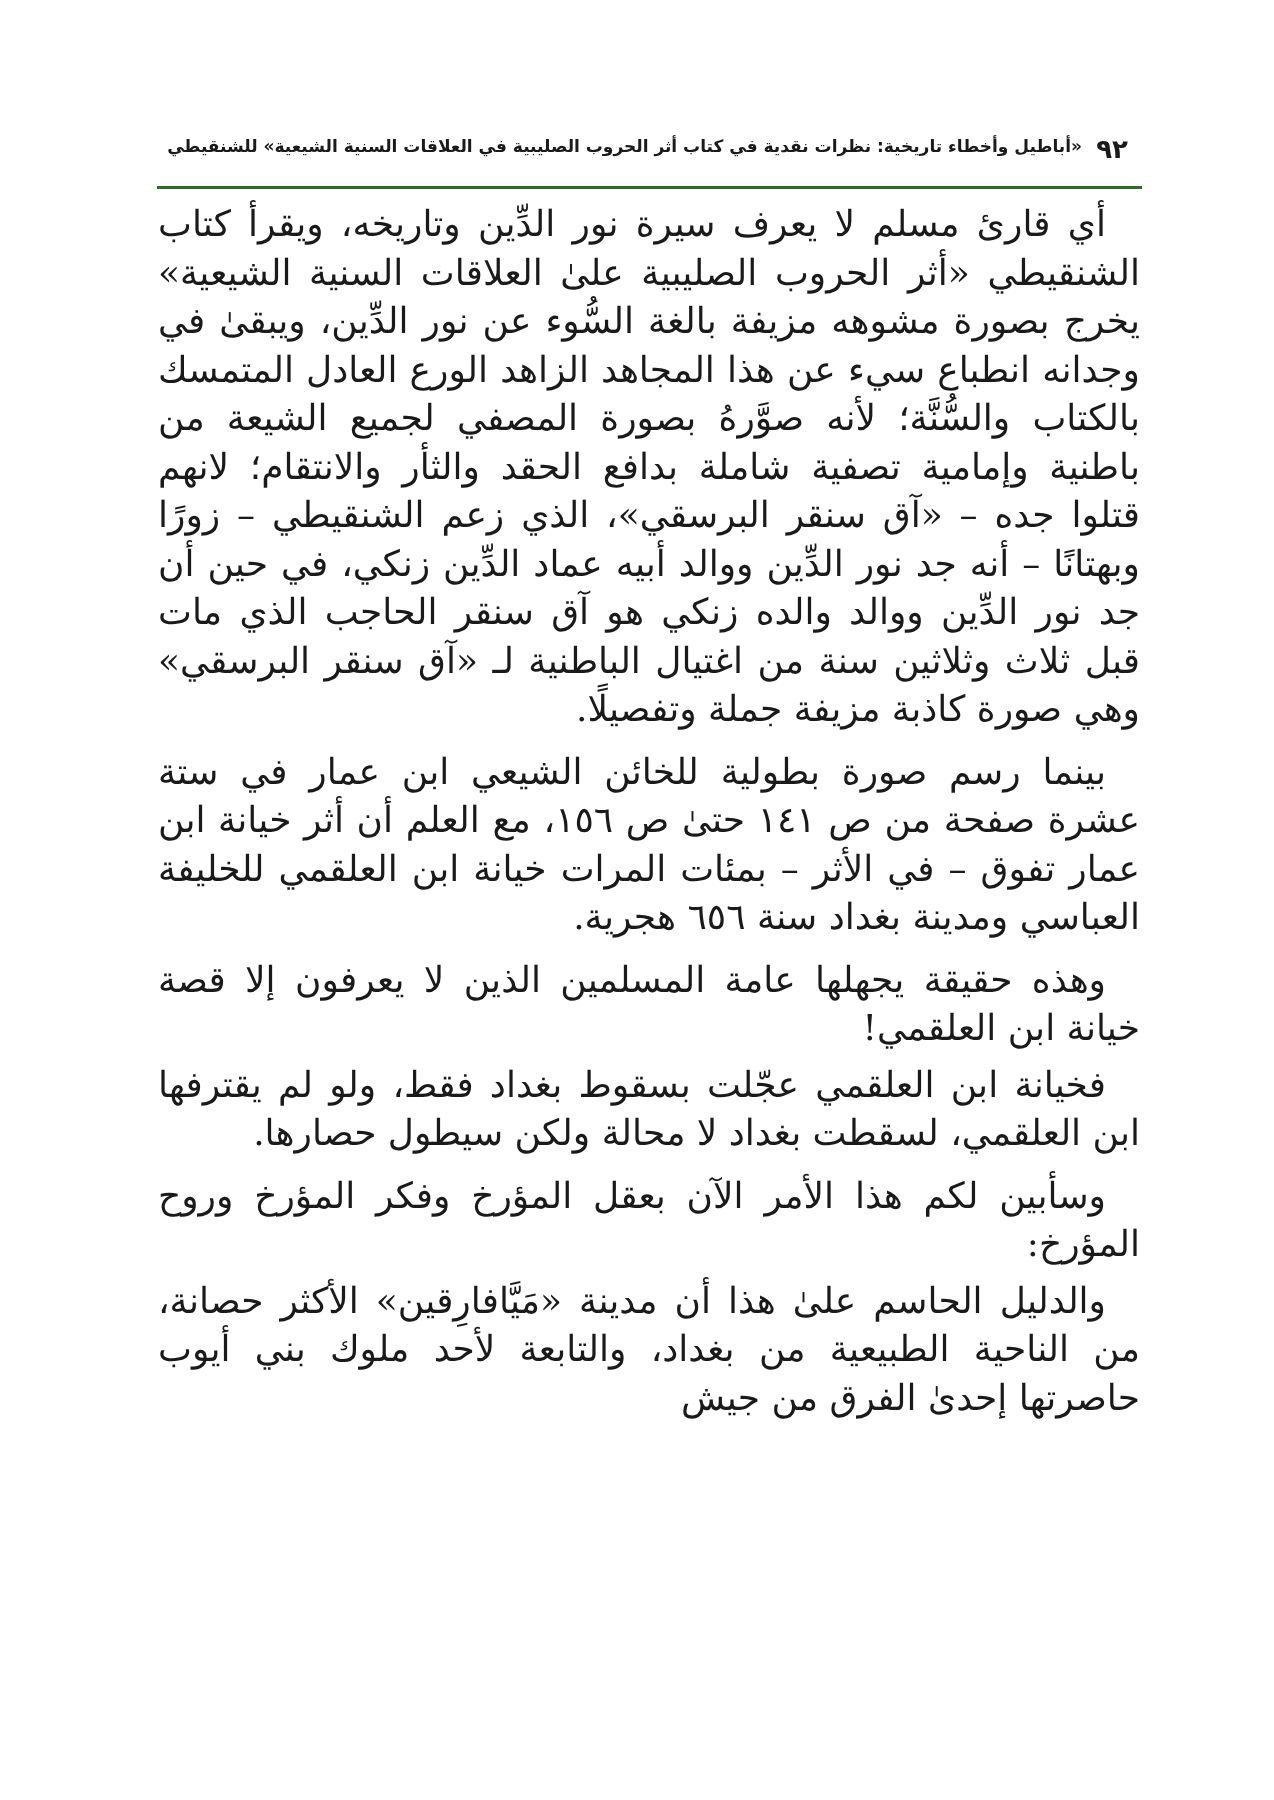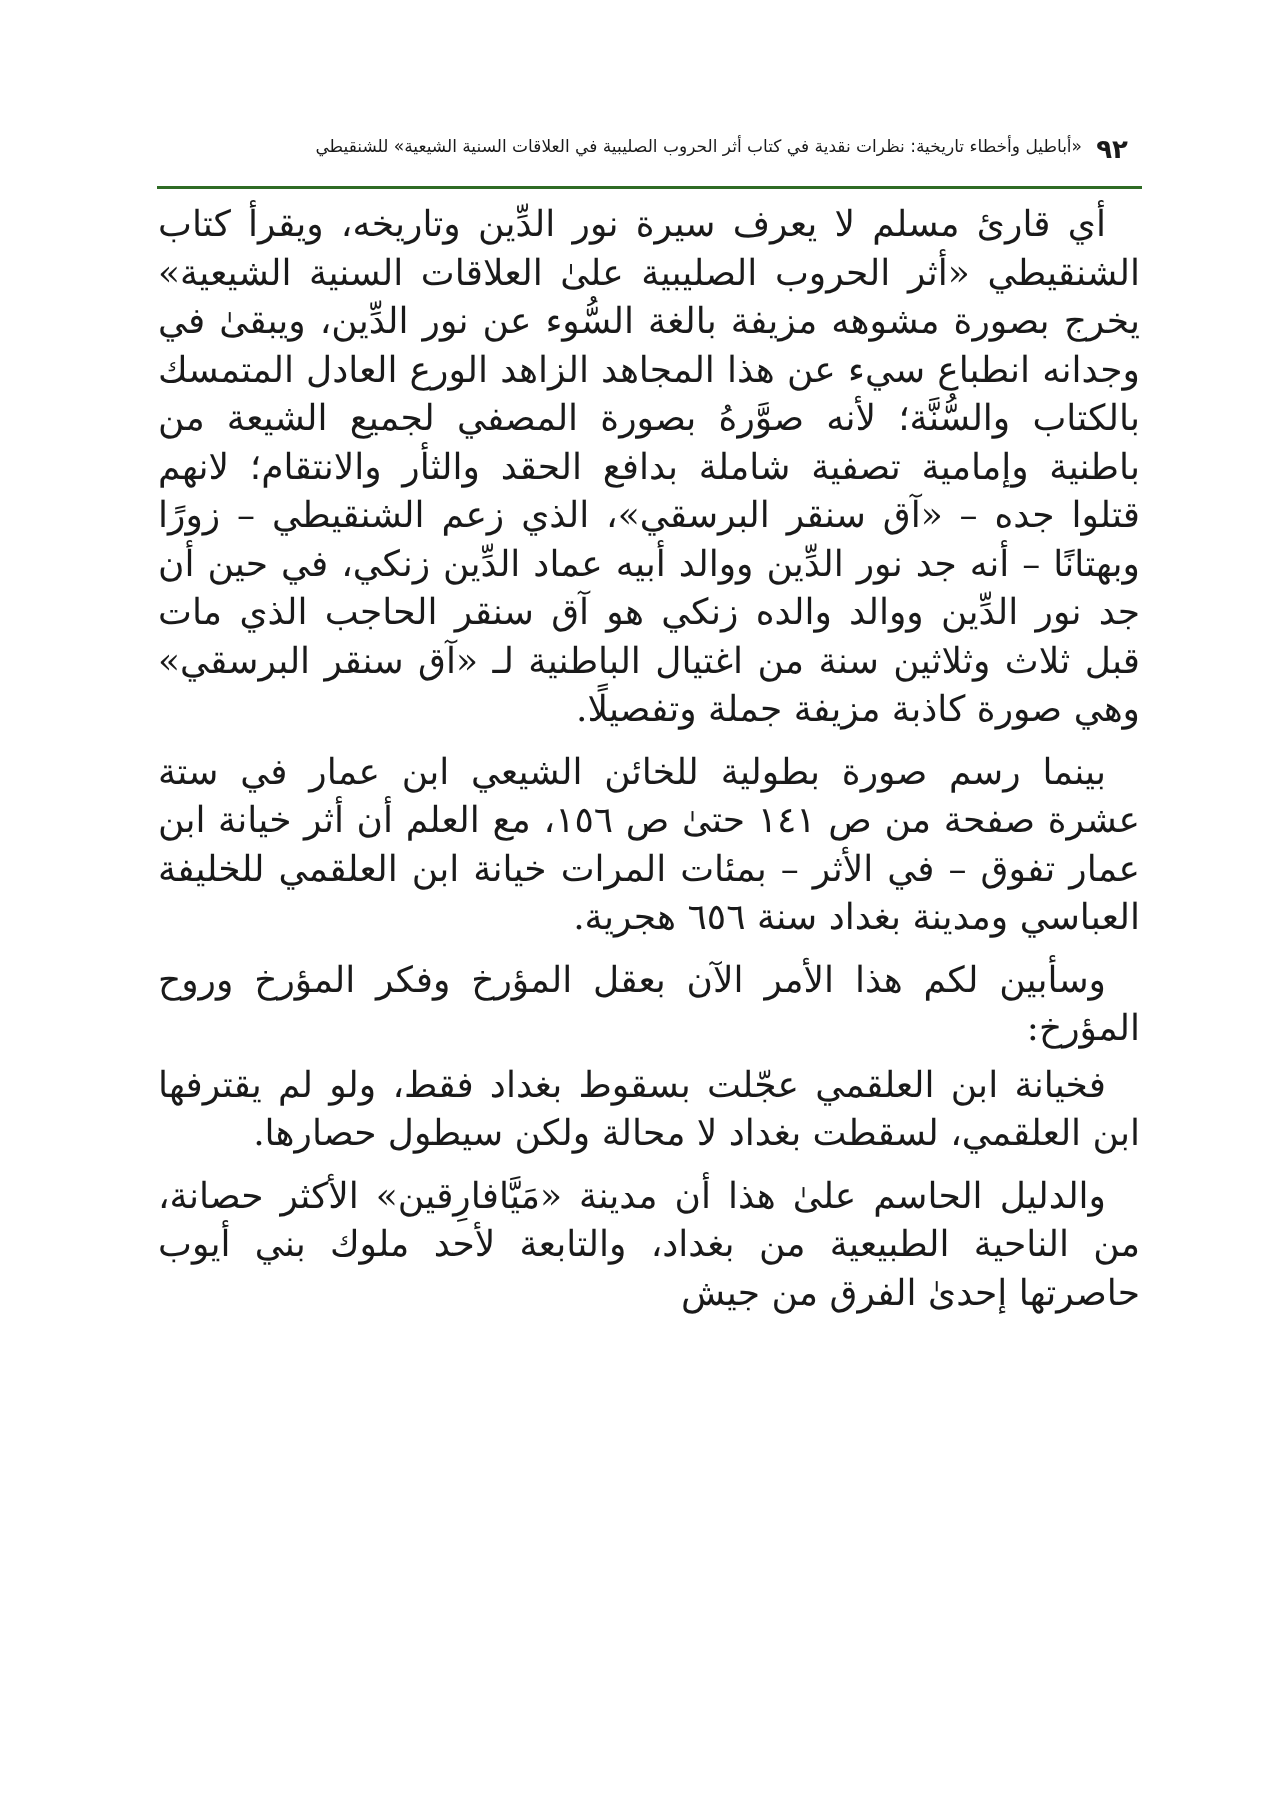--- a/index.html
+++ b/index.html
@@ -2,21 +2,21 @@
 <html><head>
 <meta charset="utf-8">
 <style>
   html, body { margin:0; padding:0; background:#ffffff; }
   body { width:1274px; height:1800px; position:relative; overflow:hidden;
          font-family:"DejaVu Serif", "Liberation Serif", serif; color:#1a1a1a; }
   .page { position:absolute; left:0; top:0; width:1274px; height:1800px; }
   .header { position:absolute; left:156px; top:128px; width:1140px; width:984px; height:44px; direction:rtl; }
   .page-number { position:absolute; right:12px; top:6px; font-size:26px; font-weight:bold;
                  font-family:"DejaVu Sans", sans-serif; }
-  .running-title { position:absolute; right:58px; top:8px; font-size:17px; font-weight:normal;
+  .running-title { position:absolute; right:58px; top:8px; font-size:17px; font-weight:bold;
                    font-family:"DejaVu Sans", sans-serif; white-space:nowrap; }
   .header-rule { position:absolute; left:157px; top:186px; width:985px; height:3px; background:#2e6b24; }
   .content { position:absolute; left:158px; top:200px; width:982px; direction:rtl; text-align:justify; }
   .section-heading { font-size:33px; font-weight:bold; margin:18px 0 14px 0; line-height:64px;
                      font-family:"DejaVu Sans", sans-serif; display:flex; align-items:center; gap:10px; }
   .bullet-icon { display:inline-block; width:26px; height:26px; border:2.5px solid #1a1a1a; border-radius:50%;
                  position:relative; flex:none; }
   .bullet-icon::after { content:""; position:absolute; left:7px; top:7px; width:12px; height:12px;
                         background:#1a1a1a; border-radius:50%; }
   p.para { font-size:36px; line-height:48.5px; margin:0 0 14px 0; text-indent:34px;
@@ -29,17 +29,18 @@
 <div class="page">
   <div class="header">
     <span class="page-number">٩٢</span>
     <span class="running-title">«أباطيل وأخطاء تاريخية: نظرات نقدية في كتاب أثر الحروب الصليبية في العلاقات السنية الشيعية» للشنقيطي</span>
   </div>
   <div class="header-rule"></div>
 
   <div class="content">
     <p class="para">أي قارئ مسلم لا يعرف سيرة نور الدِّين وتاريخه، ويقرأ كتاب الشنقيطي «أثر الحروب الصليبية علىٰ العلاقات السنية الشيعية» يخرج بصورة مشوهه مزيفة بالغة السُّوء عن نور الدِّين، ويبقىٰ في وجدانه انطباع سيء عن هذا المجاهد الزاهد الورع العادل المتمسك بالكتاب والسُّنَّة؛ لأنه صوَّرهُ بصورة المصفي لجميع الشيعة من باطنية وإمامية تصفية شاملة بدافع الحقد والثأر والانتقام؛ لانهم قتلوا جده – «آق سنقر البرسقي»، الذي زعم الشنقيطي – زورًا وبهتانًا – أنه جد نور الدِّين ووالد أبيه عماد الدِّين زنكي، في حين أن جد نور الدِّين ووالد والده زنكي هو آق سنقر الحاجب الذي مات قبل ثلاث وثلاثين سنة من اغتيال الباطنية لـ «آق سنقر البرسقي» وهي صورة كاذبة مزيفة جملة وتفصيلًا.</p>
     <p class="para">بينما رسم صورة بطولية للخائن الشيعي ابن عمار في ستة عشرة صفحة من ص ١٤١ حتىٰ ص ١٥٦، مع العلم أن أثر خيانة ابن عمار تفوق – في الأثر – بمئات المرات خيانة ابن العلقمي للخليفة العباسي ومدينة بغداد سنة ٦٥٦ هجرية.</p>
+    <p class="para tight">وهذه حقيقة يجهلها عامة المسلمين الذين لا يعرفون إلا قصة خيانة ابن العلقمي!</p>
+    <p class="para">فخيانة ابن العلقمي عجّلت بسقوط بغداد فقط، ولو لم يقترفها ابن العلقمي، لسقطت بغداد لا محالة ولكن سيطول حصارها.</p>
     <p class="para tight">وسأبين لكم هذا الأمر الآن بعقل المؤرخ وفكر المؤرخ وروح المؤرخ:</p>
-    <p class="para">فخيانة ابن العلقمي عجّلت بسقوط بغداد فقط، ولو لم يقترفها ابن العلقمي، لسقطت بغداد لا محالة ولكن سيطول حصارها.</p>
     <p class="para">والدليل الحاسم علىٰ هذا أن مدينة «مَيَّافارِقين» الأكثر حصانة، من الناحية الطبيعية من بغداد، والتابعة لأحد ملوك بني أيوب حاصرتها إحدىٰ الفرق من جيش</p>
   </div>
 </div>
 
 </body></html>

